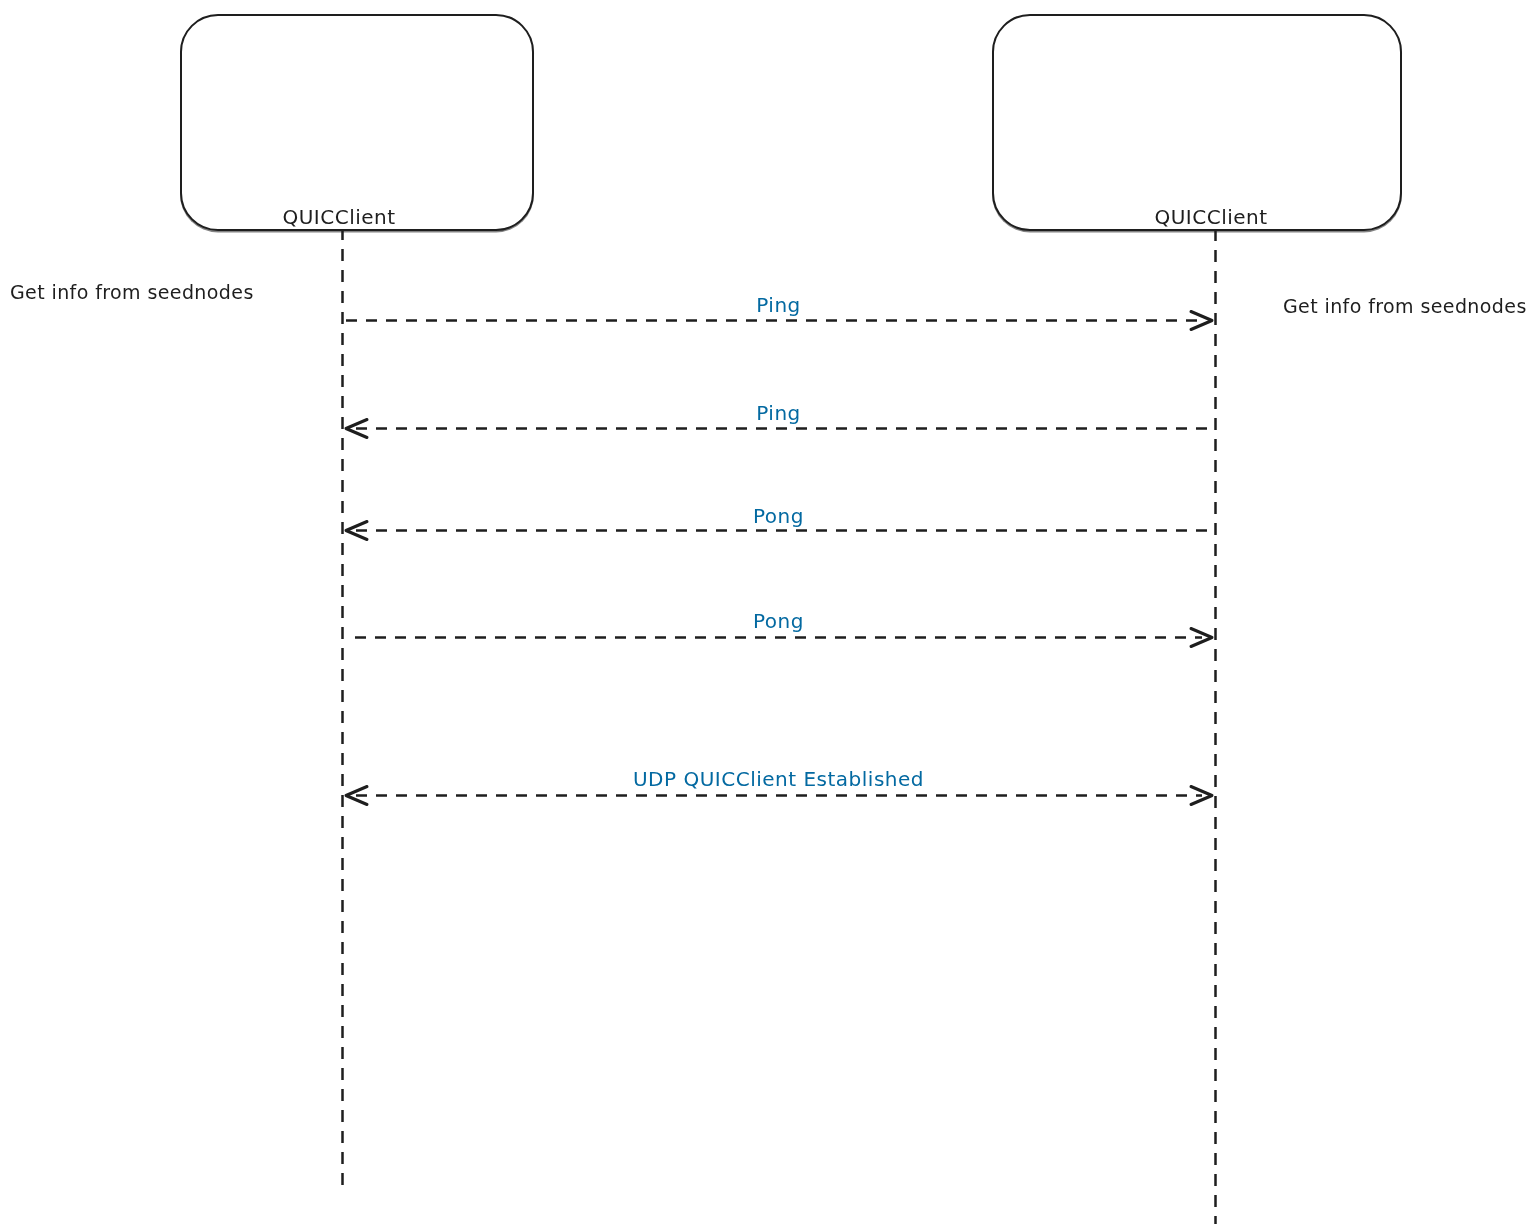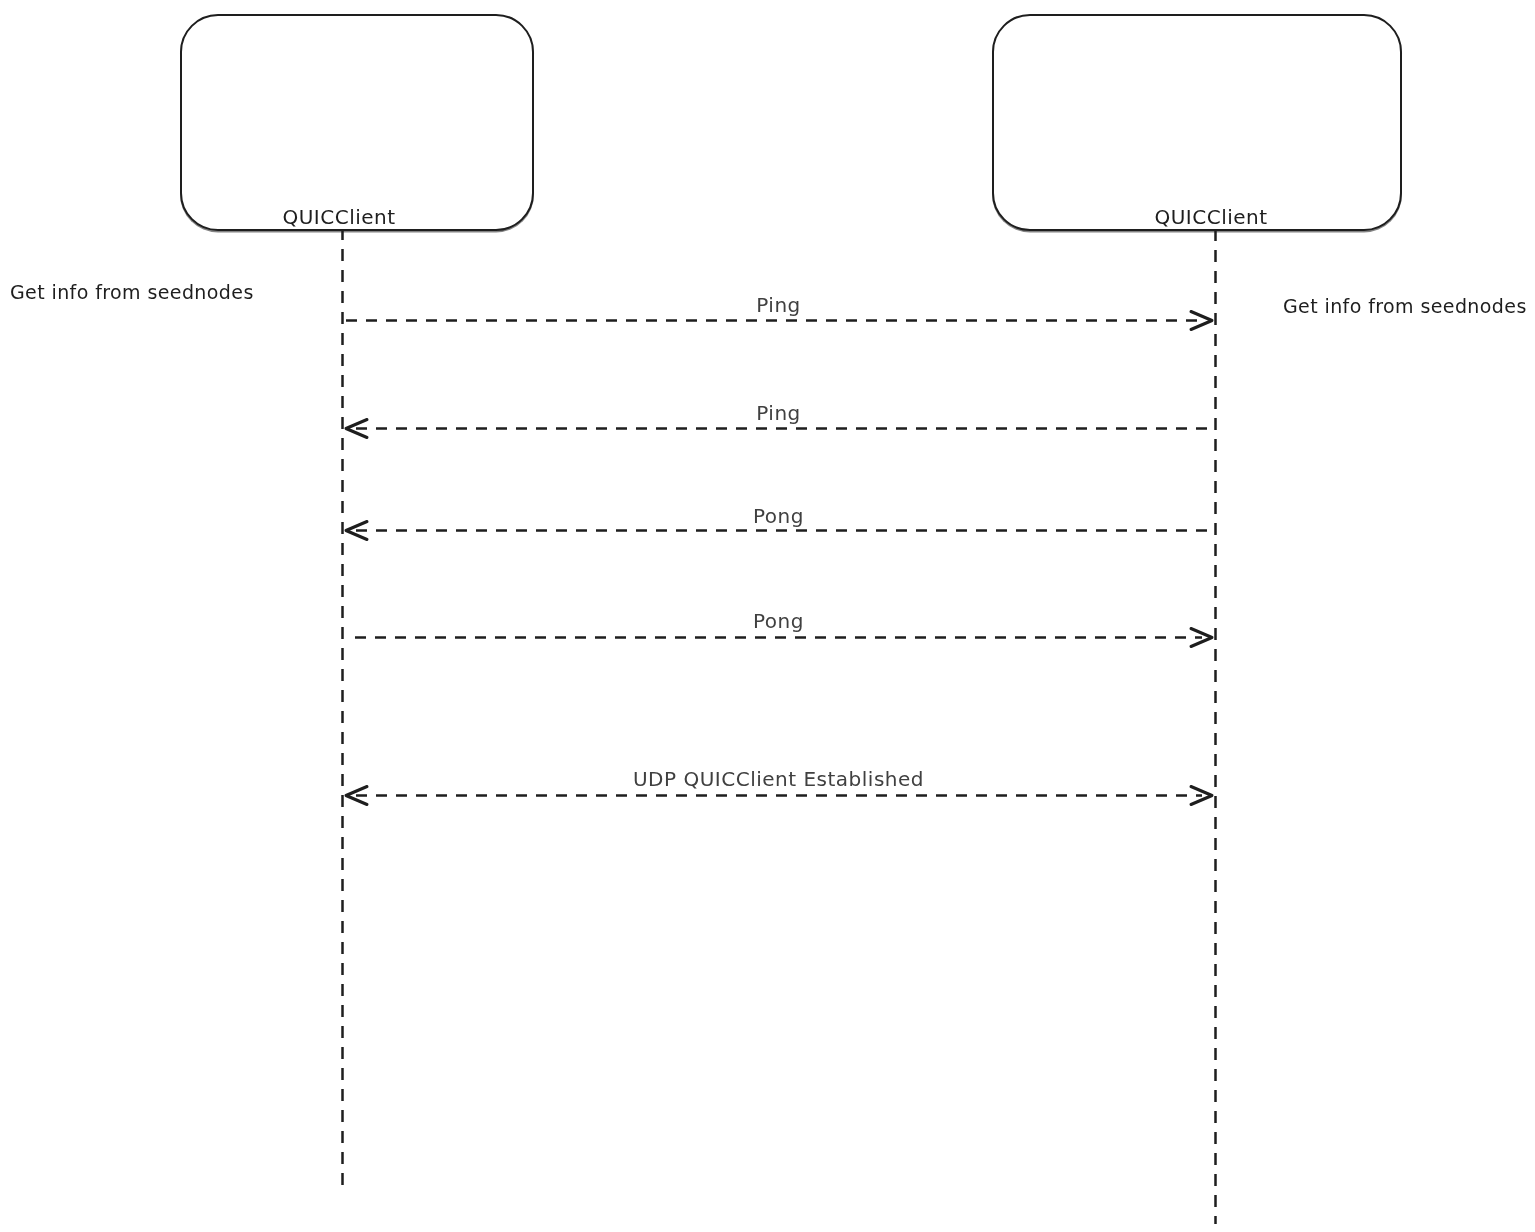--- a/index.html
+++ b/index.html
@@ -42,21 +42,21 @@
   .actor-box.server .actor-label { transform: translateX(14px); }
   .msg-label {
     position: absolute;
     left: 342px;
     width: 873px;
     height: 26px;
     line-height: 26px;
     text-align: center;
     font-size: 20px;
     letter-spacing: 0.5px;
-    color: #404040;
+    color: #0369a1;
   }
   .side-note {
     position: absolute;
     font-size: 19px;
     letter-spacing: 0.4px;
     color: #1e1e1e;
     white-space: nowrap;
   }
   .side-note.left { left: 10px; top: 281px; }
   .side-note.right { left: 1283px; top: 295px; }

